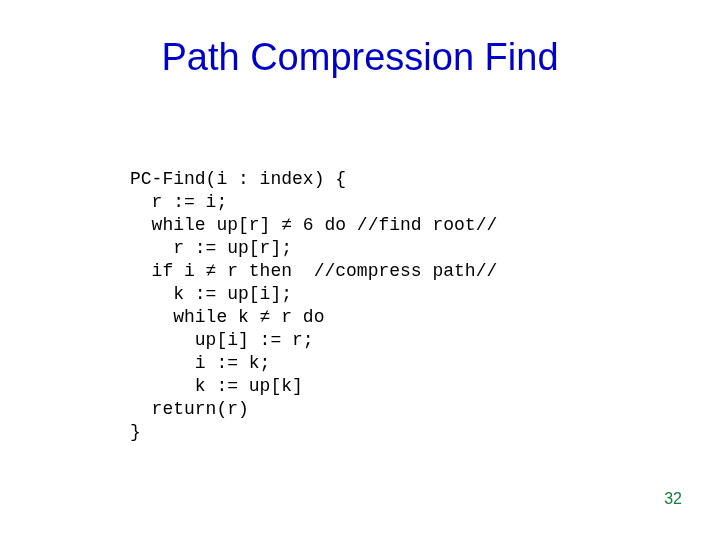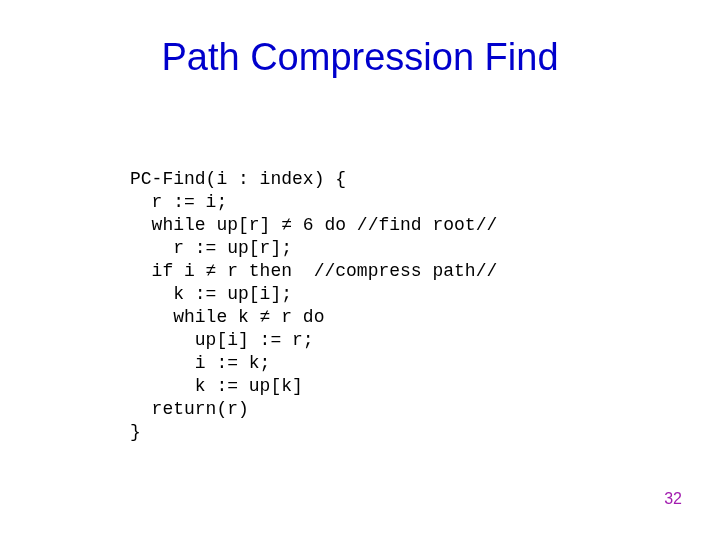--- a/index.html
+++ b/index.html
@@ -38,21 +38,21 @@
     font-size: 18px;
     line-height: 1.28;
     color: #000000;
     white-space: pre;
   }
   .pagenum {
     position: absolute;
     bottom: 22px;
     right: 38px;
     font-size: 16px;
-    color: #a21caf;
+    color: #15803d;
     font-family: Arial, Helvetica, sans-serif;
   }
 </style>
 </head>
 <body>
 
 <div class="slide">
   <div class="title">Path Compression Find</div>
 
   <div class="codeblock">PC-Find(i : index) {

